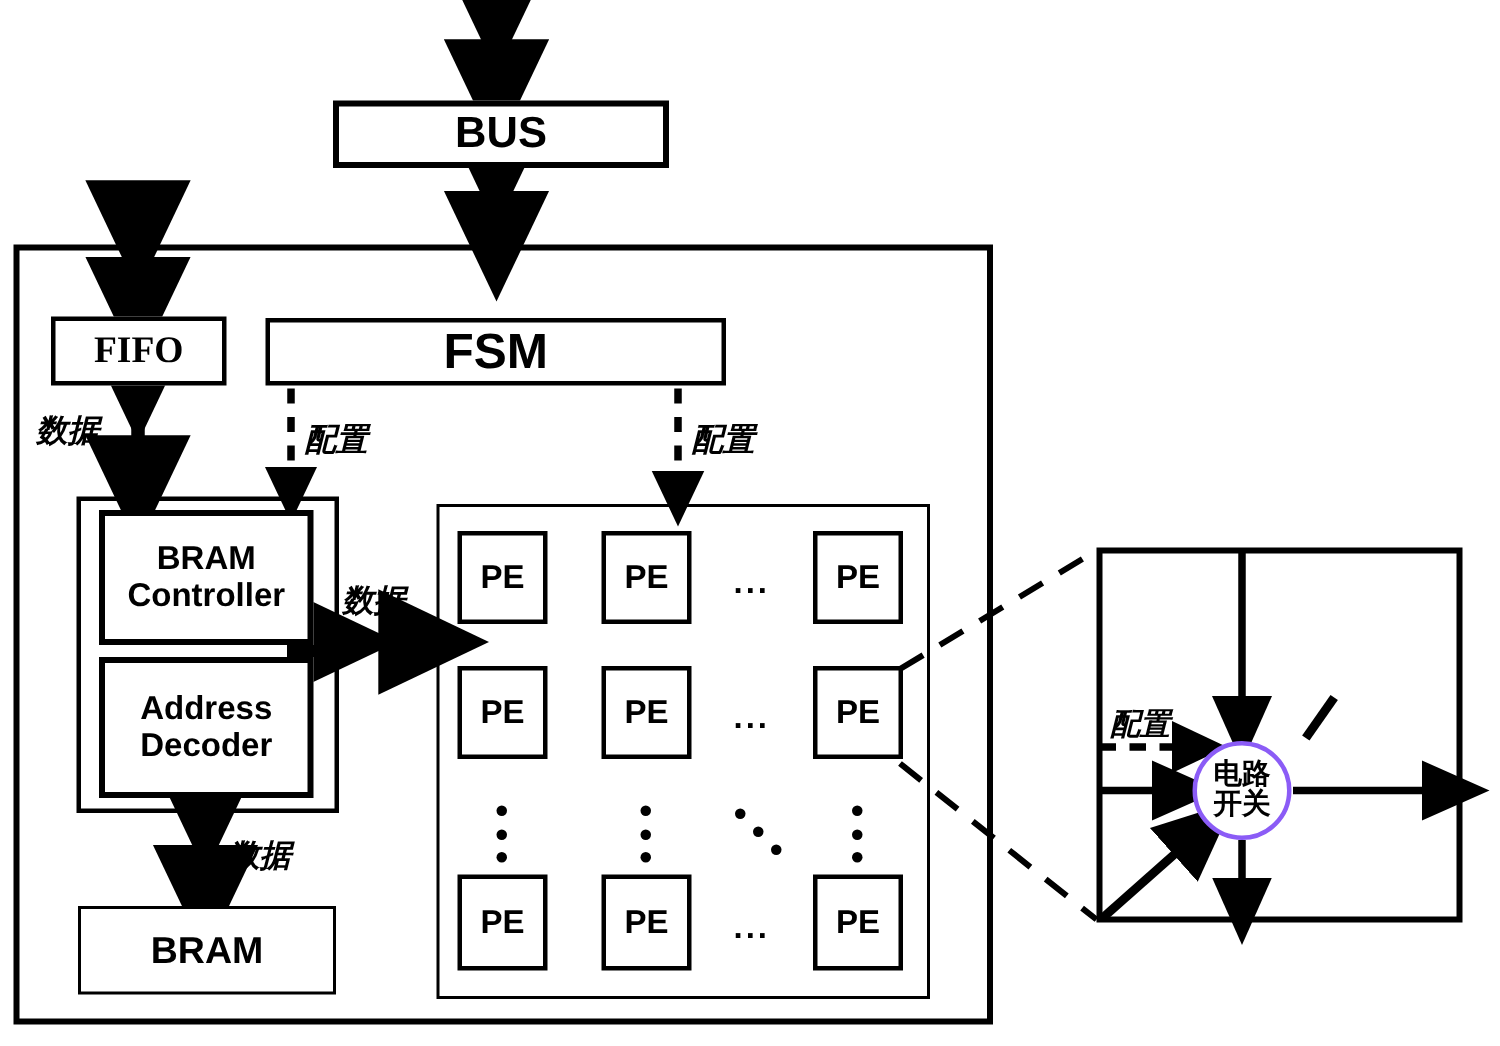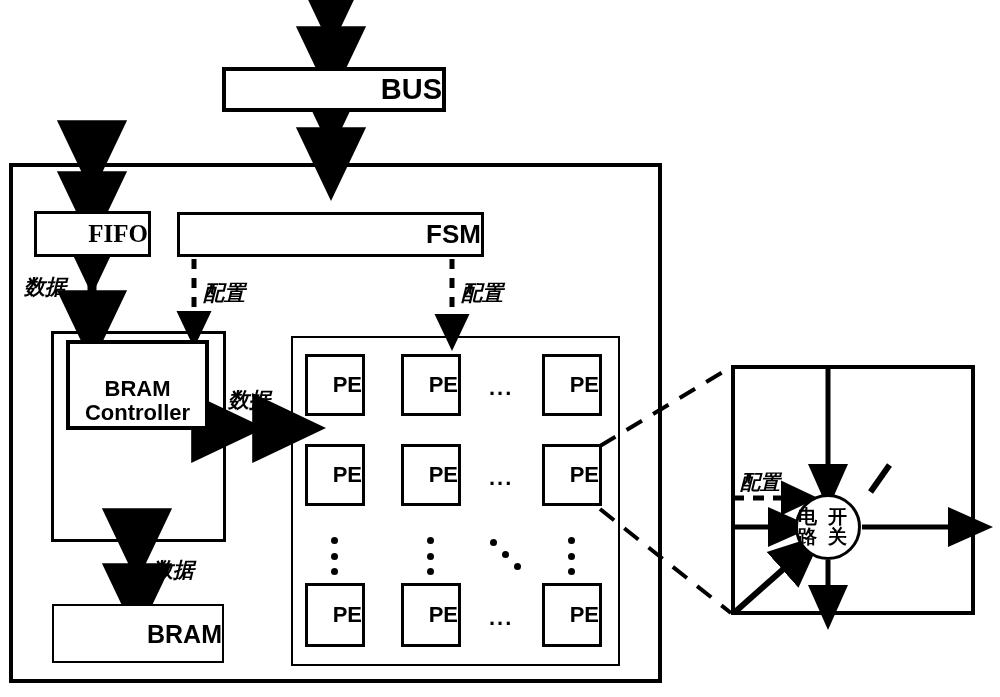--- a/index.html
+++ b/index.html
@@ -20,21 +20,21 @@
     overflow: hidden;
   }
   
   .box {
     position: absolute;
     box-sizing: border-box;
     background: #ffffff;
     border: 3px solid #000;
     display: flex;
     align-items: center;
-    justify-content: flex-end;
+    justify-content: center;
     text-align: center;
     line-height: 1.12;
     font-weight: 700;
   }
   .box.thin { border-width: 2px; }
   .box.thick { border-width: 4px; }
   .frame {
     position: absolute;
     box-sizing: border-box;
     background: transparent;
@@ -76,25 +76,25 @@
   }
   .vdots i {
     display: block;
     width: 7px; height: 7px;
     background: #000;
     border-radius: 50%;
   }
   .circle {
     position: absolute;
     box-sizing: border-box;
-    border: 3px solid #000000;
+    border: 3px solid #8b5cf6;
     border-radius: 50%;
     background: #fff;
     display: flex;
-    flex-direction: row;
+    flex-direction: column;
     align-items: center;
     justify-content: center;
     line-height: 1.05;
     font-weight: 700;
   }
   .slash {
     position: absolute;
     background: #000;
   }
 </style>
@@ -180,36 +180,40 @@
   <div class="box thick" style="left:222px; top:67px; width:224px; height:45px; font-size:29px;">
     <span>BUS</span>
   </div>
 
   <div class="frame thick" style="left:9px; top:163px; width:653px; height:520px;"></div>
 
   <div class="box" style="left:34px; top:211px; width:117px; height:46px; font-size:25px;font-family:Liberation Serif, serif;">
     <span>FIFO</span>
   </div>
 
-  <div class="box" style="left:177px; top:212px; width:307px; height:45px; font-size:26px;">
+  <div class="box" style="left:177px; top:212px; width:307px; height:45px; font-size:33px;">
     <span>FSM</span>
   </div>
 
   <div class="label cjk" style="left:24px; top:277px; font-size:21px;">数据</div>
 
   <div class="label cjk" style="left:203px; top:283px; font-size:21px;">配置</div>
   <div class="label cjk" style="left:461px; top:283px; font-size:21px;">配置</div>
 
   <div class="frame" style="left:51px; top:331px; width:175px; height:211px;"></div>
 
   <div class="box thick" style="left:66px; top:340px; width:143px; height:90px; font-size:22px; flex-direction:column;">
     <span>BRAM</span>
     <span>Controller</span>
   </div>
 
+  <div class="box thick" style="left:66px; top:438px; width:143px; height:94px; font-size:22px; flex-direction:column;">
+    <span>Address</span>
+    <span>Decoder</span>
+  </div>
 
   <div class="label cjk" style="left:228px; top:390px; font-size:21px;">数据</div>
 
   <div class="label cjk" style="left:152px; top:560px; font-size:21px;">数据</div>
 
   <div class="box thin" style="left:52px; top:604px; width:172px; height:59px; font-size:25px;">
     <span>BRAM</span>
   </div>
 
   <div class="frame thin" style="left:291px; top:336px; width:329px; height:330px;"></div>

